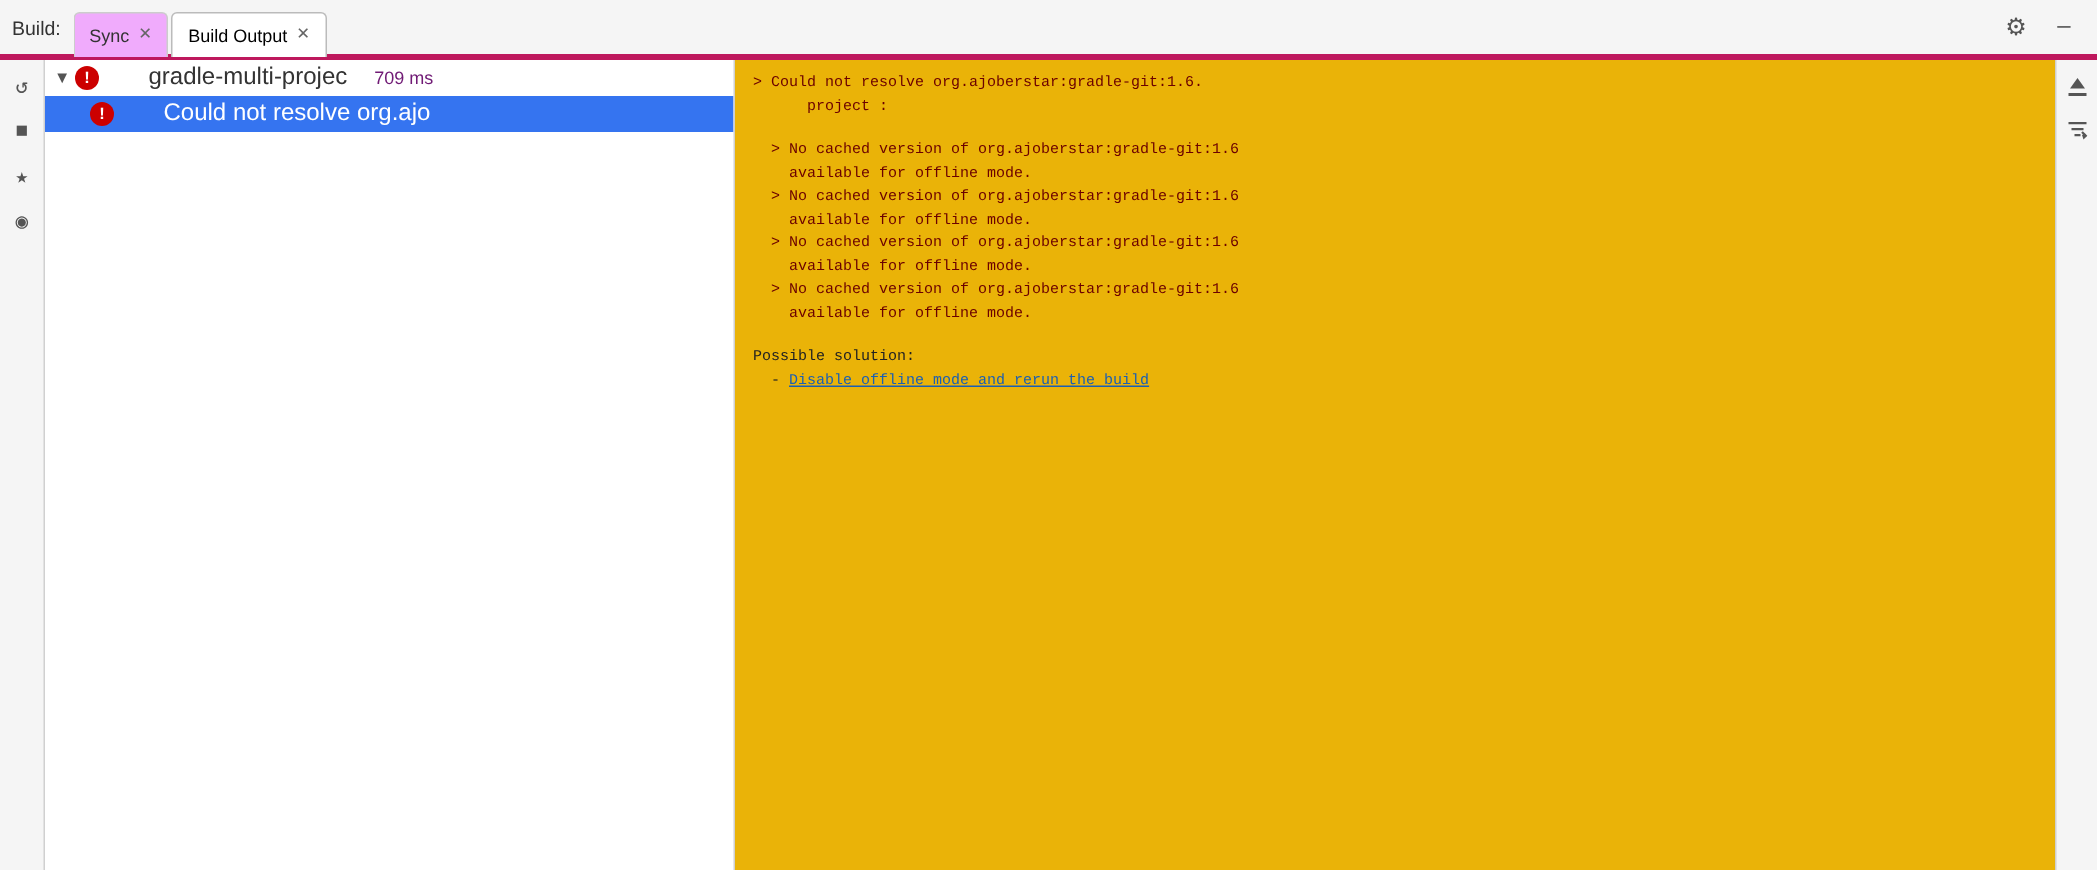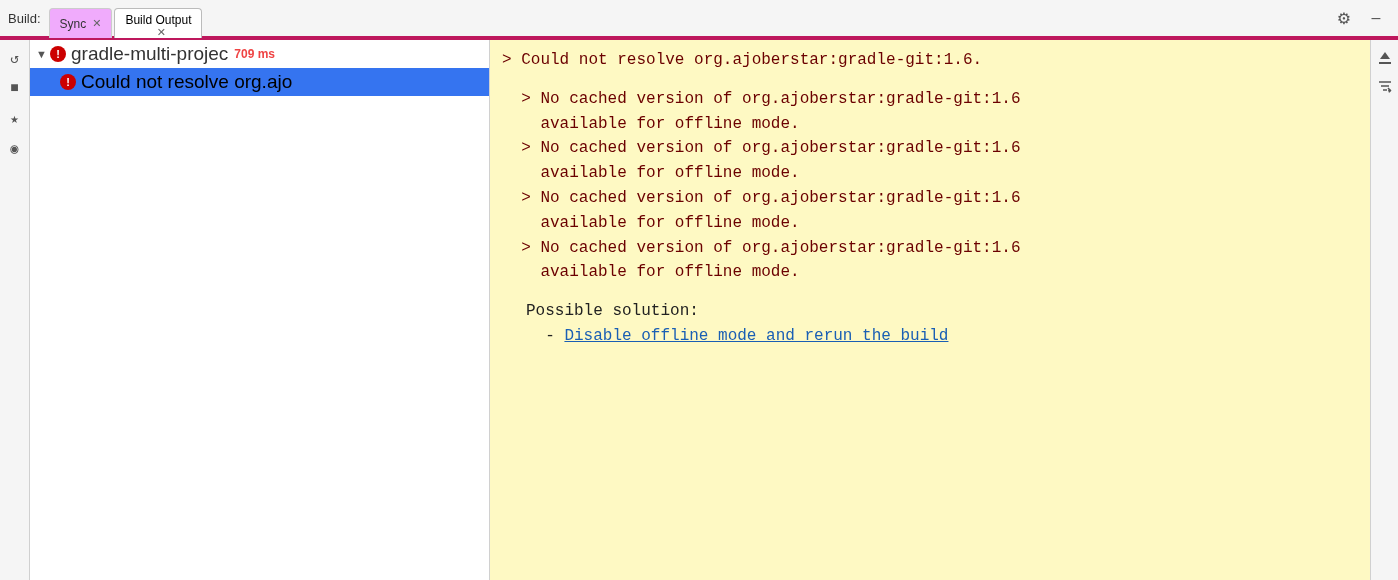--- a/index.html
+++ b/index.html
@@ -45,21 +45,20 @@
       cursor: pointer;
       height: 30px;
       position: relative;
       top: 5px;
     }
     .tab.active {
       background: #ffffff;
       border-color: #bbb;
       color: #000;
       z-index: 1;
-      flex-direction: column;
     }
     .tab-close {
       margin-left: 6px;
       font-size: 11px;
       color: #666;
       cursor: pointer;
       line-height: 1;
     }
     .tab-bar-spacer { flex: 1; }
     .tab-bar-actions {
@@ -127,21 +126,21 @@
       display: flex;
       align-items: center;
       padding: 3px 6px;
       cursor: pointer;
       white-space: nowrap;
     }
     .tree-item.selected {
       background: #3574f0;
       color: #ffffff;
     }
-    .tree-item.selected .tree-item-label { color: #000000; }
+    .tree-item.selected .tree-item-label { color: #ffffff; }
     .tree-arrow {
       width: 14px;
       font-size: 11px;
       color: #555;
       flex-shrink: 0;
     }
     .error-icon {
       width: 16px;
       height: 16px;
       border-radius: 50%;
@@ -149,55 +148,54 @@
       color: white;
       font-size: 11px;
       font-weight: bold;
       display: flex;
       align-items: center;
       justify-content: center;
       margin-right: 5px;
       flex-shrink: 0;
     }
     .tree-item-label {
-      font-size: 19px;
+      font-size: 16px;
       color: #333;
       overflow: hidden;
       text-overflow: ellipsis;
+      margin-left: 28px;
     }
     .tree-item-time {
-      margin-left: 6px;
+      margin-left: 18px;
       font-size: 12px;
-      color: #ef4444;
-      font-weight: bold;
+      color: #701a75;
     }
 
     
     .output-panel {
       flex: 1;
-      background: #fef9c3;
+      background: #eab308;
       overflow: auto;
       padding: 8px 12px;
       font-family: 'Courier New', Courier, monospace;
-      font-size: 16px;
+      font-size: 10px;
       color: #6b0000;
       line-height: 1.55;
     }
     .output-line {
       white-space: pre;
     }
     .output-link {
       color: #1a5fb4;
       text-decoration: underline;
       cursor: pointer;
     }
     .output-blank { height: 14px; }
     .output-black {
       color: #222;
-      margin-left: 24px;
     }
 
     
     .right-actions {
       width: 28px;
       background: #f5f5f5;
       border-left: 1px solid #d0d0d0;
       display: flex;
       flex-direction: column;
       align-items: center;
@@ -256,20 +254,21 @@
     </div>
 
     <div class="tree-item selected" style="padding-left: 30px;">
       <span class="error-icon">!</span>
       <span class="tree-item-label">Could not resolve org.ajo</span>
     </div>
   </div>
 
   <div class="output-panel">
     <div class="output-line">&gt; Could not resolve org.ajoberstar:gradle-git:1.6.</div>
+    <div class="output-line">      project :</div>
     <div class="output-blank"></div>
     <div class="output-line">  &gt; No cached version of org.ajoberstar:gradle-git:1.6</div>
     <div class="output-line">    available for offline mode.</div>
     <div class="output-line">  &gt; No cached version of org.ajoberstar:gradle-git:1.6</div>
     <div class="output-line">    available for offline mode.</div>
     <div class="output-line">  &gt; No cached version of org.ajoberstar:gradle-git:1.6</div>
     <div class="output-line">    available for offline mode.</div>
     <div class="output-line">  &gt; No cached version of org.ajoberstar:gradle-git:1.6</div>
     <div class="output-line">    available for offline mode.</div>
     <div class="output-blank"></div>

